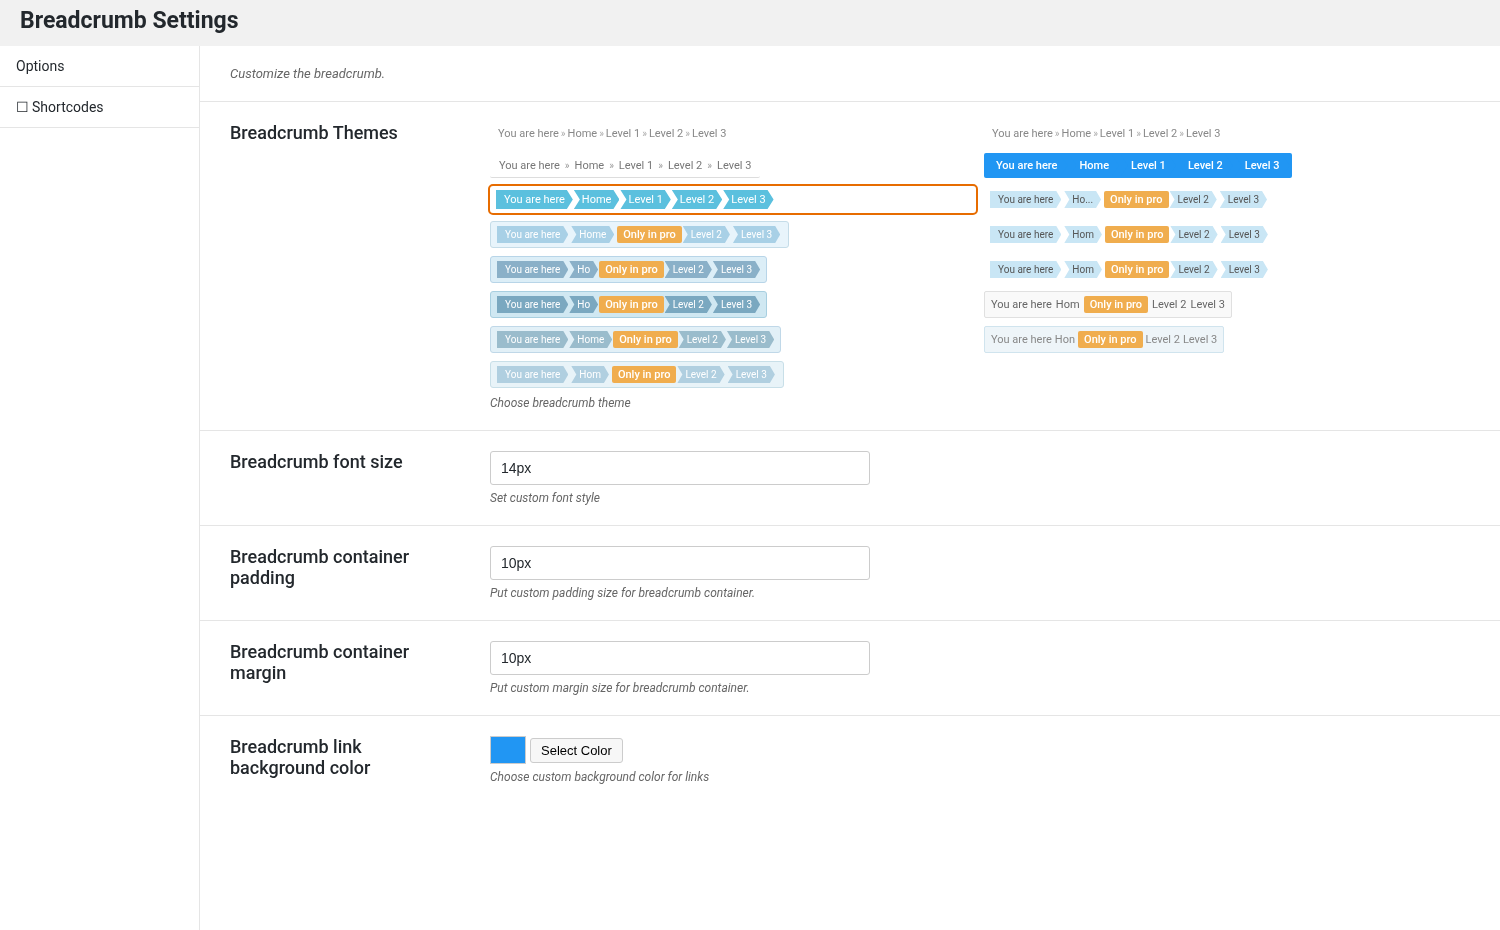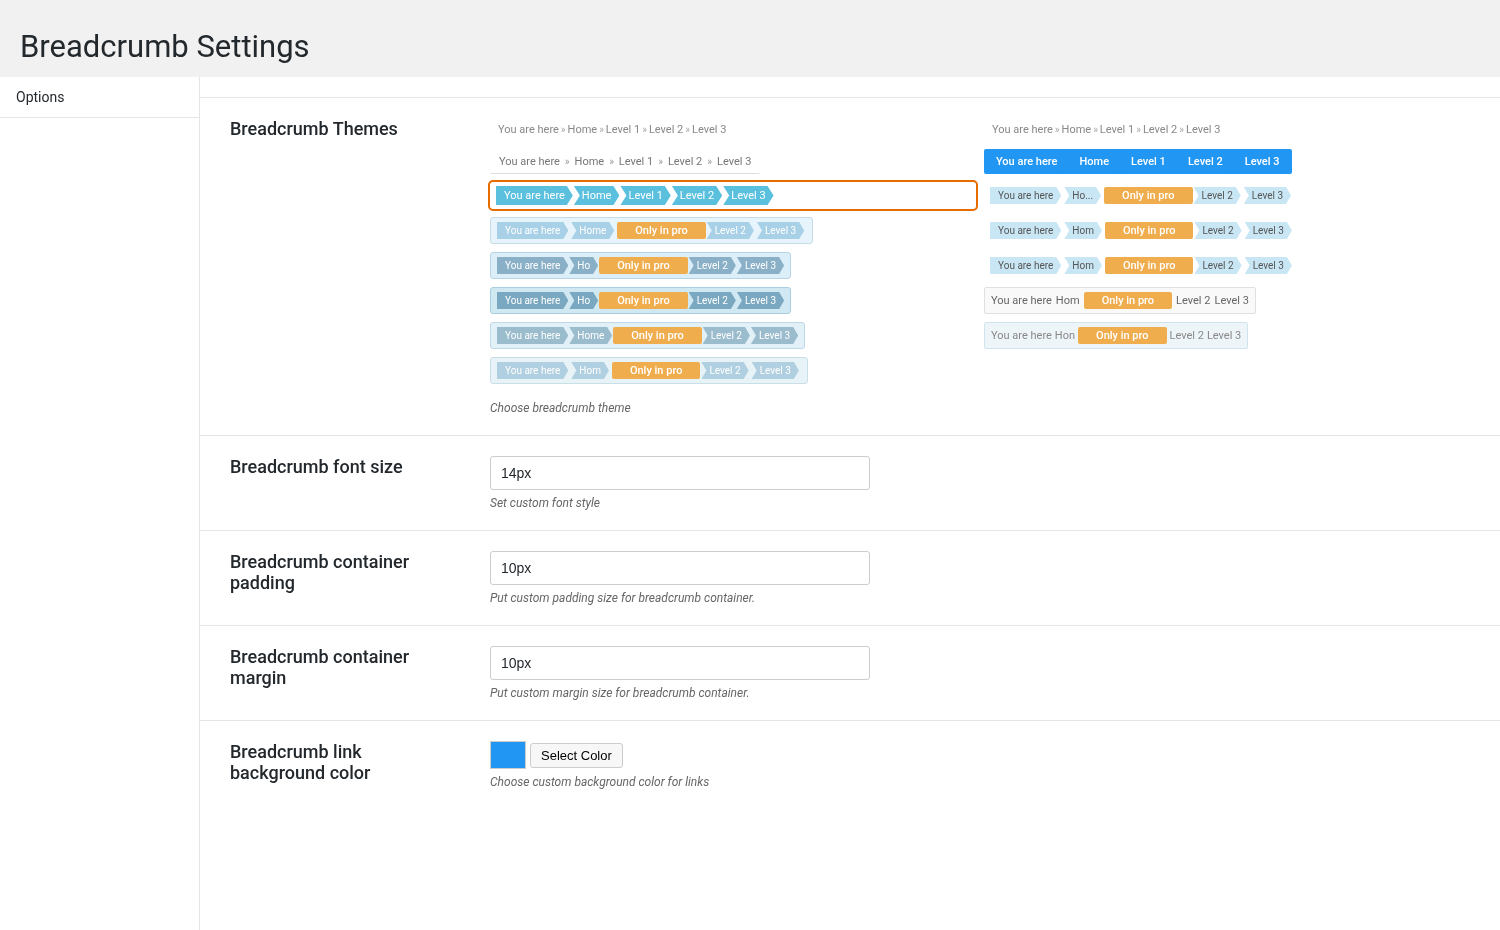--- a/index.html
+++ b/index.html
@@ -8,23 +8,23 @@
       background: #f1f1f1;
       color: #23282d;
       font-size: 13px;
     }
     .page-wrapper {
       display: flex;
       flex-direction: column;
       min-height: 930px;
     }
     .page-title {
-      font-size: 31px;
-      font-weight: 400;
-      padding: 28px 20px 12px 20px;
+      font-size: 23px;
+      font-weight: 700;
+      padding: 7px 20px 12px 20px;
       background: #f1f1f1;
       color: #23282d;
     }
     .main-layout {
       display: flex;
       flex: 1;
       background: #f1f1f1;
     }
     .sidebar {
       width: 200px;
@@ -93,21 +93,21 @@
       border: 1px solid #ccc;
       border-radius: 3px;
       font-size: 14px;
       color: #23282d;
     }
     
     .themes-grid {
       display: grid;
       grid-template-columns: 1fr 1fr;
       gap: 8px;
-      margin-bottom: 17px;
+      margin-bottom: 8px;
     }
     .theme-item {
       cursor: pointer;
       display: flex;
       align-items: center;
     }
     .theme-item.selected {
       outline: 2px solid #e76c00;
       border-radius: 3px;
     }
@@ -162,21 +162,21 @@
       font-size: 11px;
       font-weight: 500;
     }
     .bc-blue .bc-item:first-child {
       clip-path: polygon(0 0, calc(100% - 7px) 0, 100% 50%, calc(100% - 7px) 100%, 0 100%);
     }
     
     .pro-badge {
       background: #f0ad4e;
       color: #fff;
-      padding: 2px 18px;
+      padding: 2px 6px;
       border-radius: 2px;
       font-size: 11px;
       font-weight: 500;
       white-space: nowrap;
     }
     .color-swatch {
       display: inline-block;
       width: 36px;
       height: 28px;
       background: #2196F3;
@@ -258,24 +258,26 @@
 </head>
 <body>
 
 <div class="page-wrapper">
   <h1 class="page-title">Breadcrumb Settings</h1>
 
   <div class="main-layout">
 
     <nav class="sidebar">
       <a class="sidebar-item">Options</a>
+      <a class="sidebar-item checkbox-item">Shortcodes</a>
     </nav>
 
     <div class="content-area">
       <div class="section-header">
+        <div class="section-subtitle">Customize the breadcrumb.</div>
       </div>
 
       <table class="settings-table">
 
         <tbody>
             <tr class="settings-row">
           <td class="settings-label">Breadcrumb Themes</td>
           <td>
             <div class="themes-grid">
 

